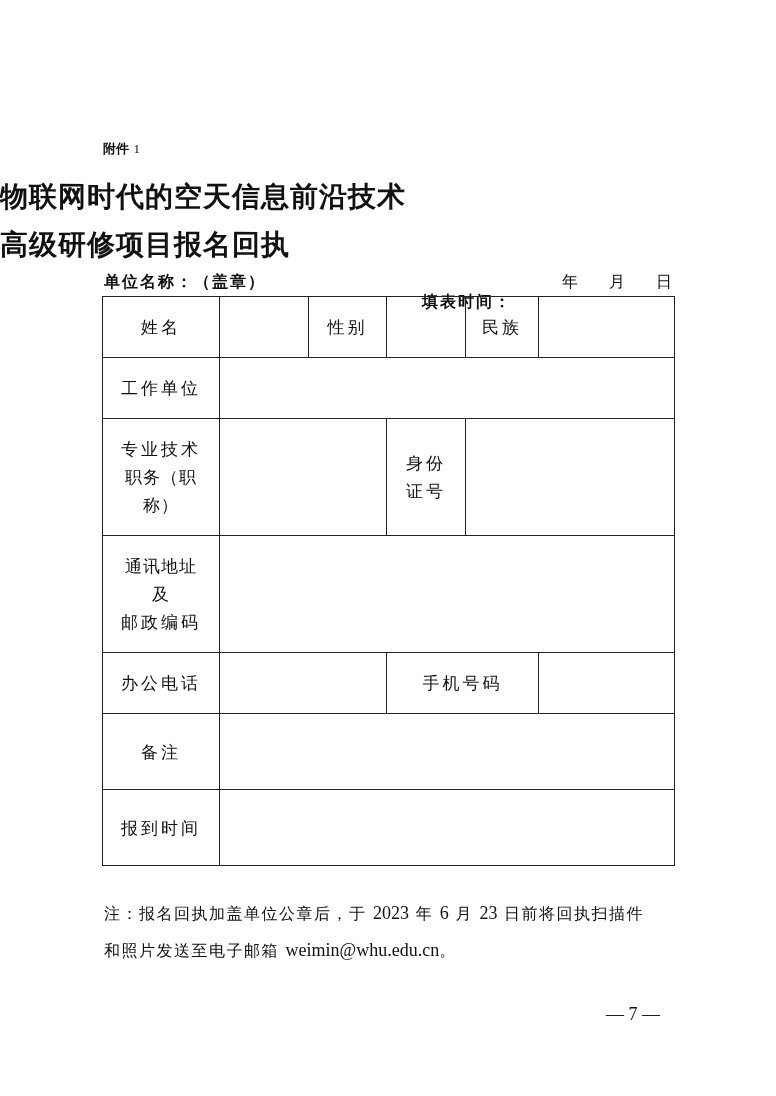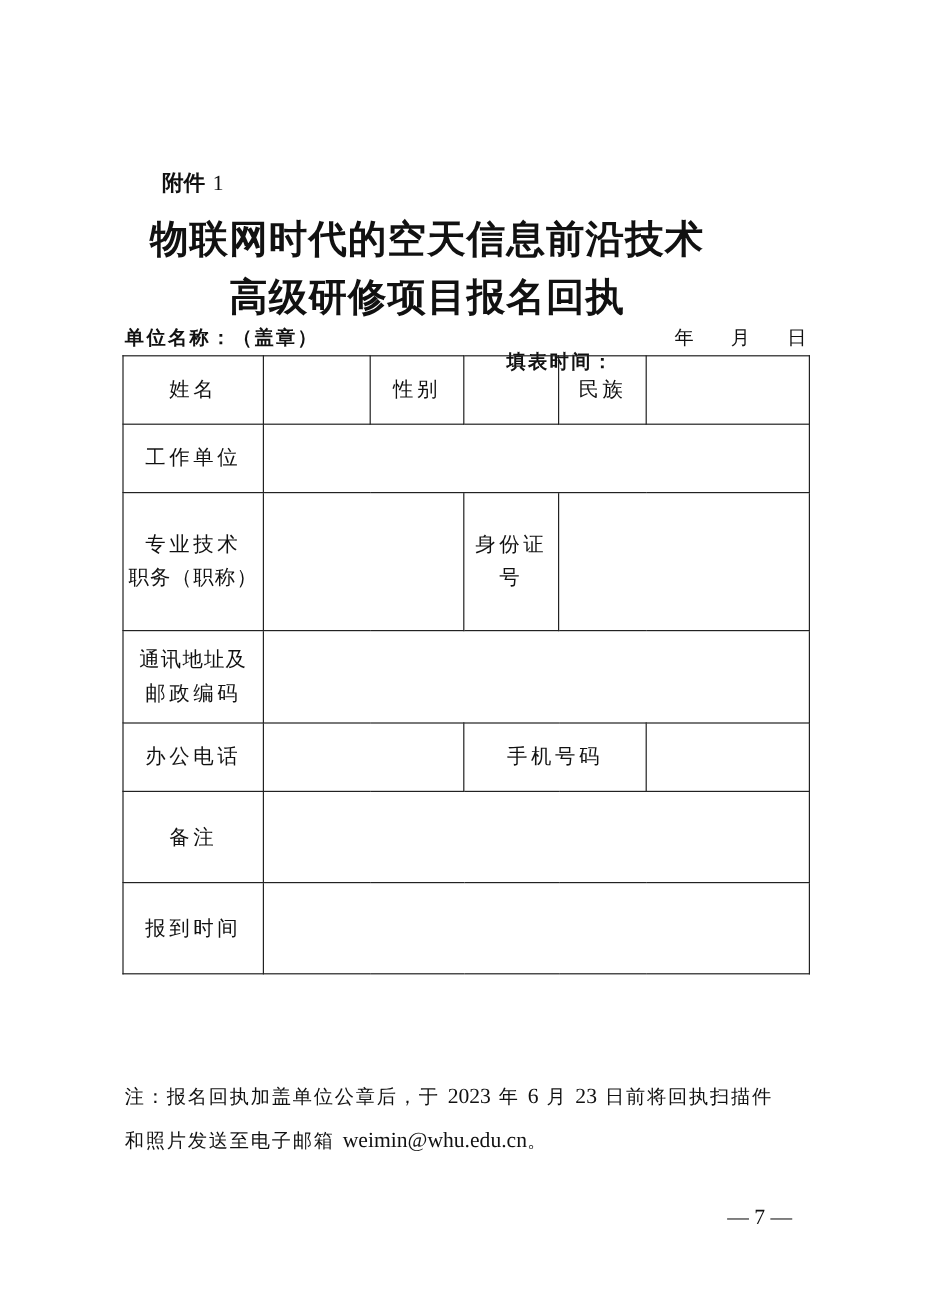--- a/index.html
+++ b/index.html
@@ -1,29 +1,29 @@
 <!DOCTYPE html>
 <html><head>
 <meta charset="utf-8">
 <style>
   html, body { margin:0; padding:0; background:#fff; }
   body { width:776px; height:1096px; position:relative; overflow:hidden;
          font-family:"DejaVu Serif","Liberation Serif",serif; color:#111; }
   .abs { position:absolute; }
-  .attach { left:103px; top:140px; font-size:18px; font-weight:bold;margin-left:32px; }
+  .attach { left:103px; top:140px; font-size:13px; font-weight:bold; }
   .attach .num { font-weight:normal; font-family:"Liberation Serif",serif; }
-  .title { left:0; width:712px; text-align:center; font-size:32px; font-weight:bold; letter-spacing:1px; }
+  .title { left:0; width:712px; font-size:28px; font-weight:bold; letter-spacing:1px; }
   .t1 { top:178px; }
   .t2 { top:226px; }
   .meta { top:272px; font-size:16px; letter-spacing:2px;font-weight:bold; }
   .meta-left { left:104px; }
   .meta-right { left:422px;margin-top:20px; }
   .meta-date { left:562px; width:110px; display:flex; justify-content:space-between; font-size:16px; top:272px; }
   table.form { position:absolute; left:102px; top:296px; width:572px; border-collapse:collapse; table-layout:fixed; }
-  table.form td { border:1.5px solid #222; padding:0; text-align:center; vertical-align:middle; font-size:17px; letter-spacing:3px; line-height:28px; }
+  table.form td { border:1.5px solid #222; padding:16px; text-align:center; vertical-align:middle; font-size:17px; letter-spacing:3px; line-height:28px; }
   .note { left:104px; font-size:16px; letter-spacing:1.5px;text-align:center; }
   .note1 { top:903px; }
   .note2 { top:940px; }
   .note .latin { font-family:"Liberation Serif",serif; font-size:18px; letter-spacing:0; }
   .pageno { left:606px; top:1004px; font-size:18px; font-family:"Liberation Serif",serif; }
 </style>
 </head>
 <body>
 
 <div class="abs attach">

